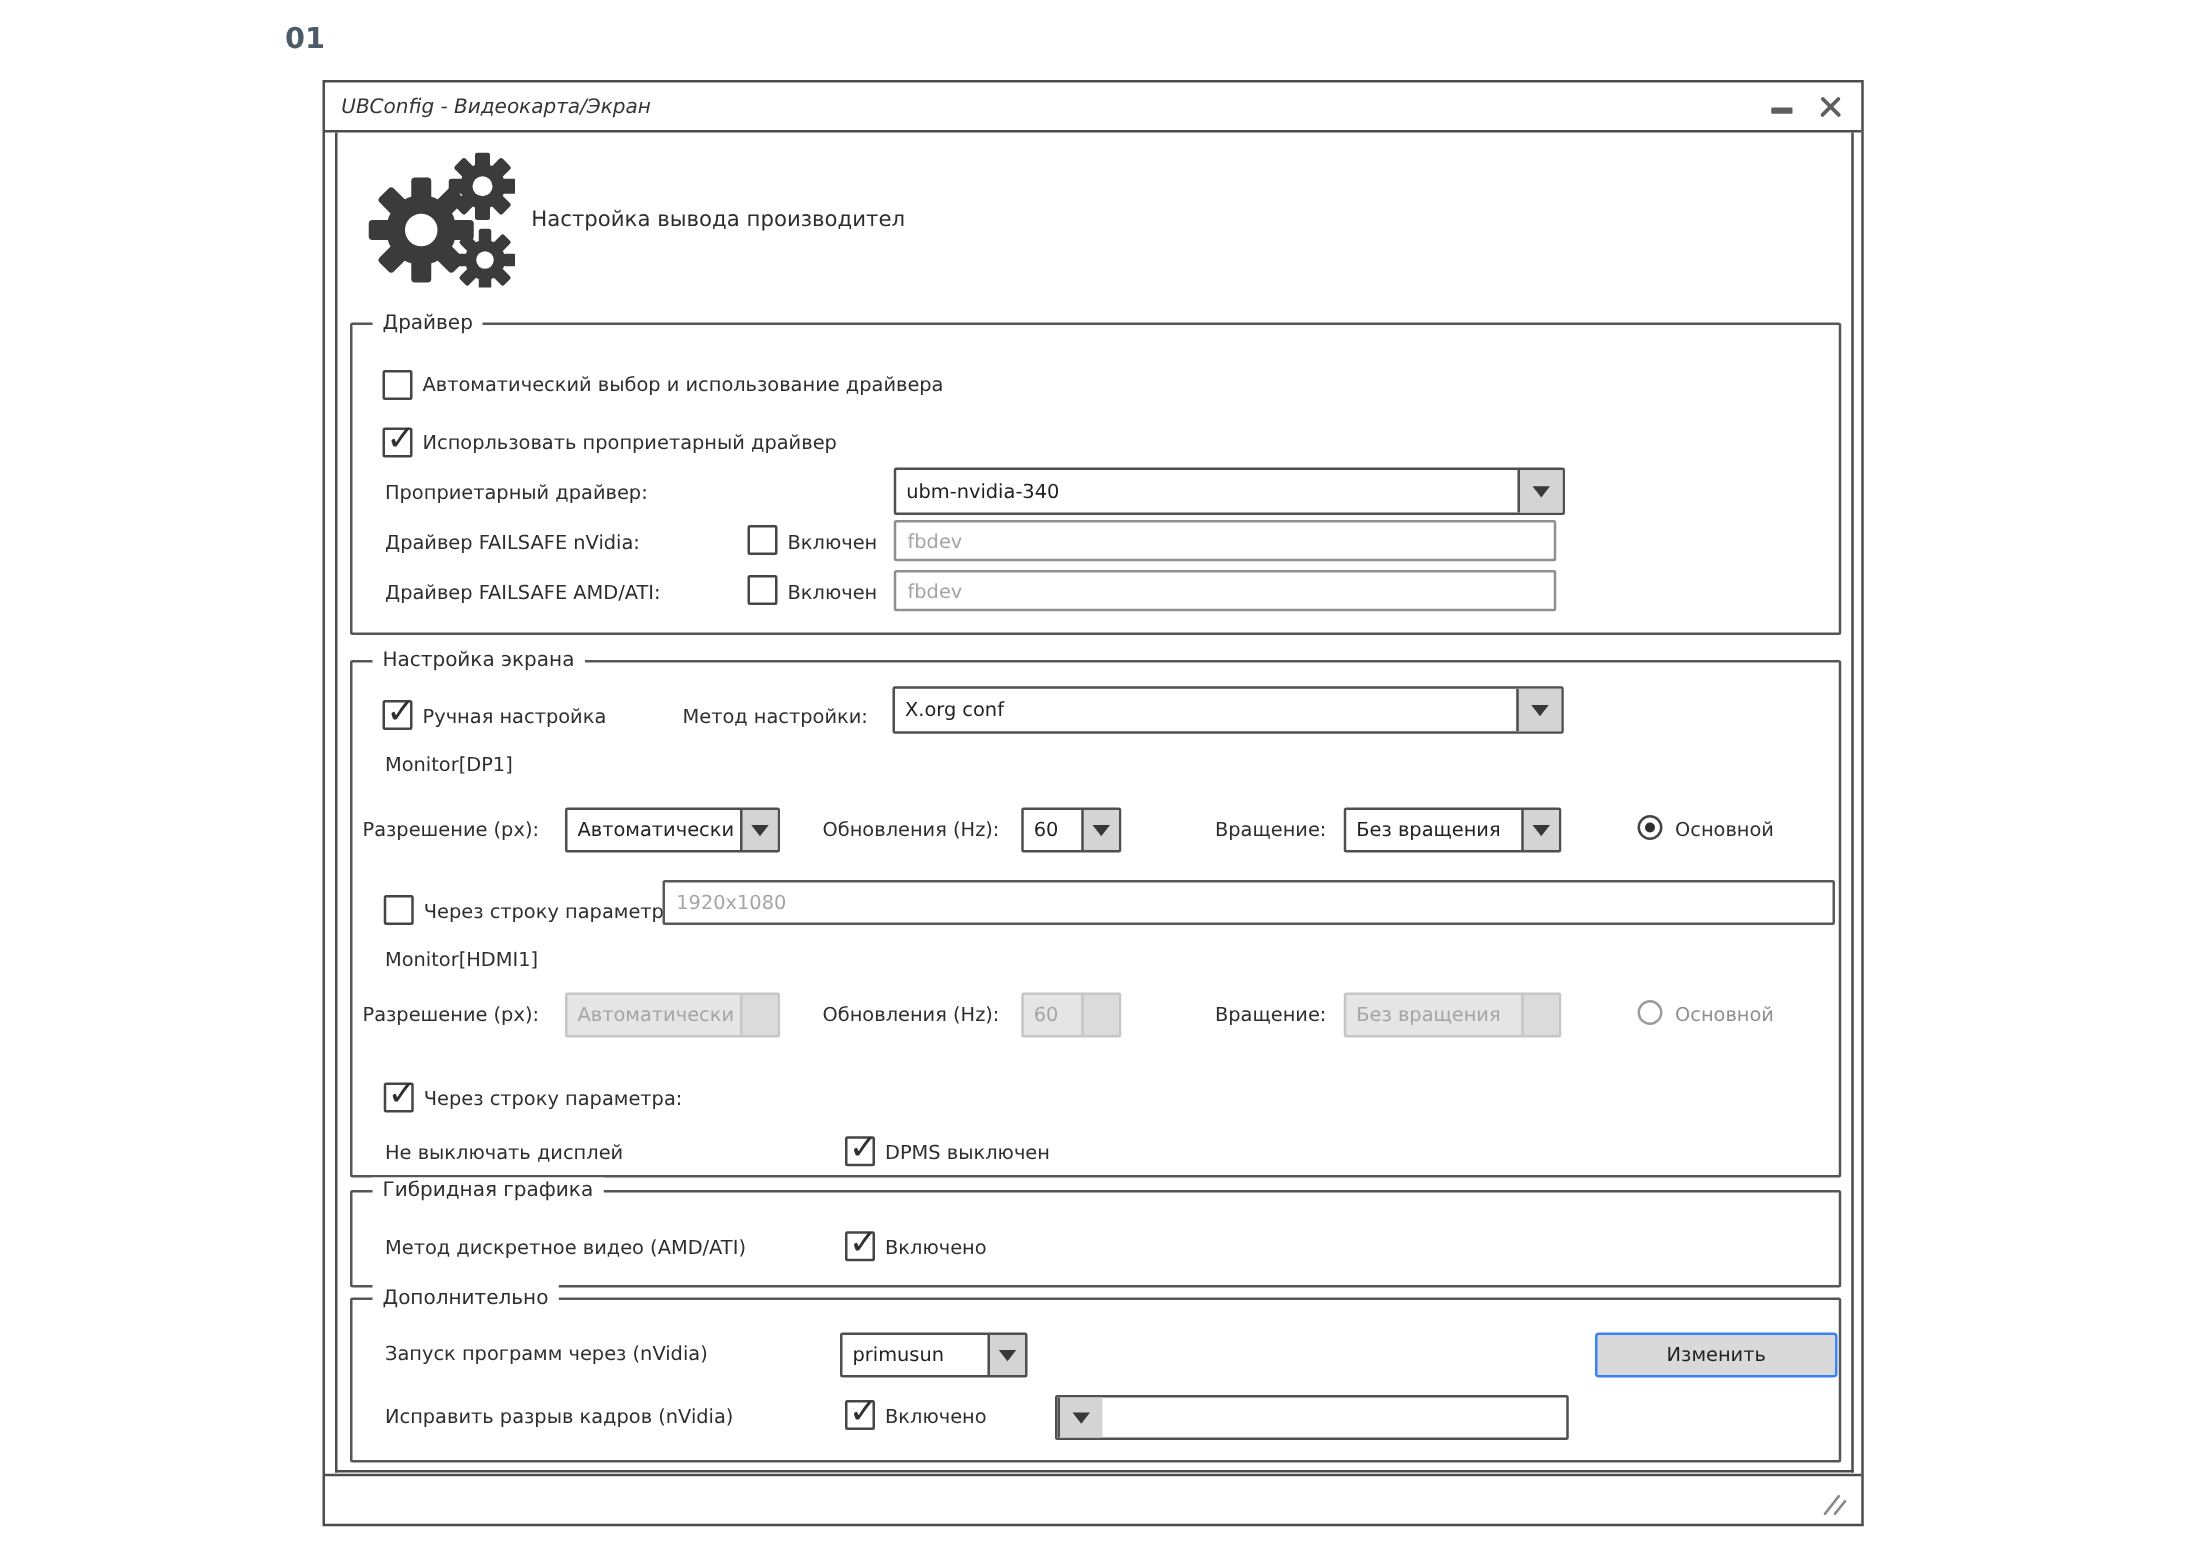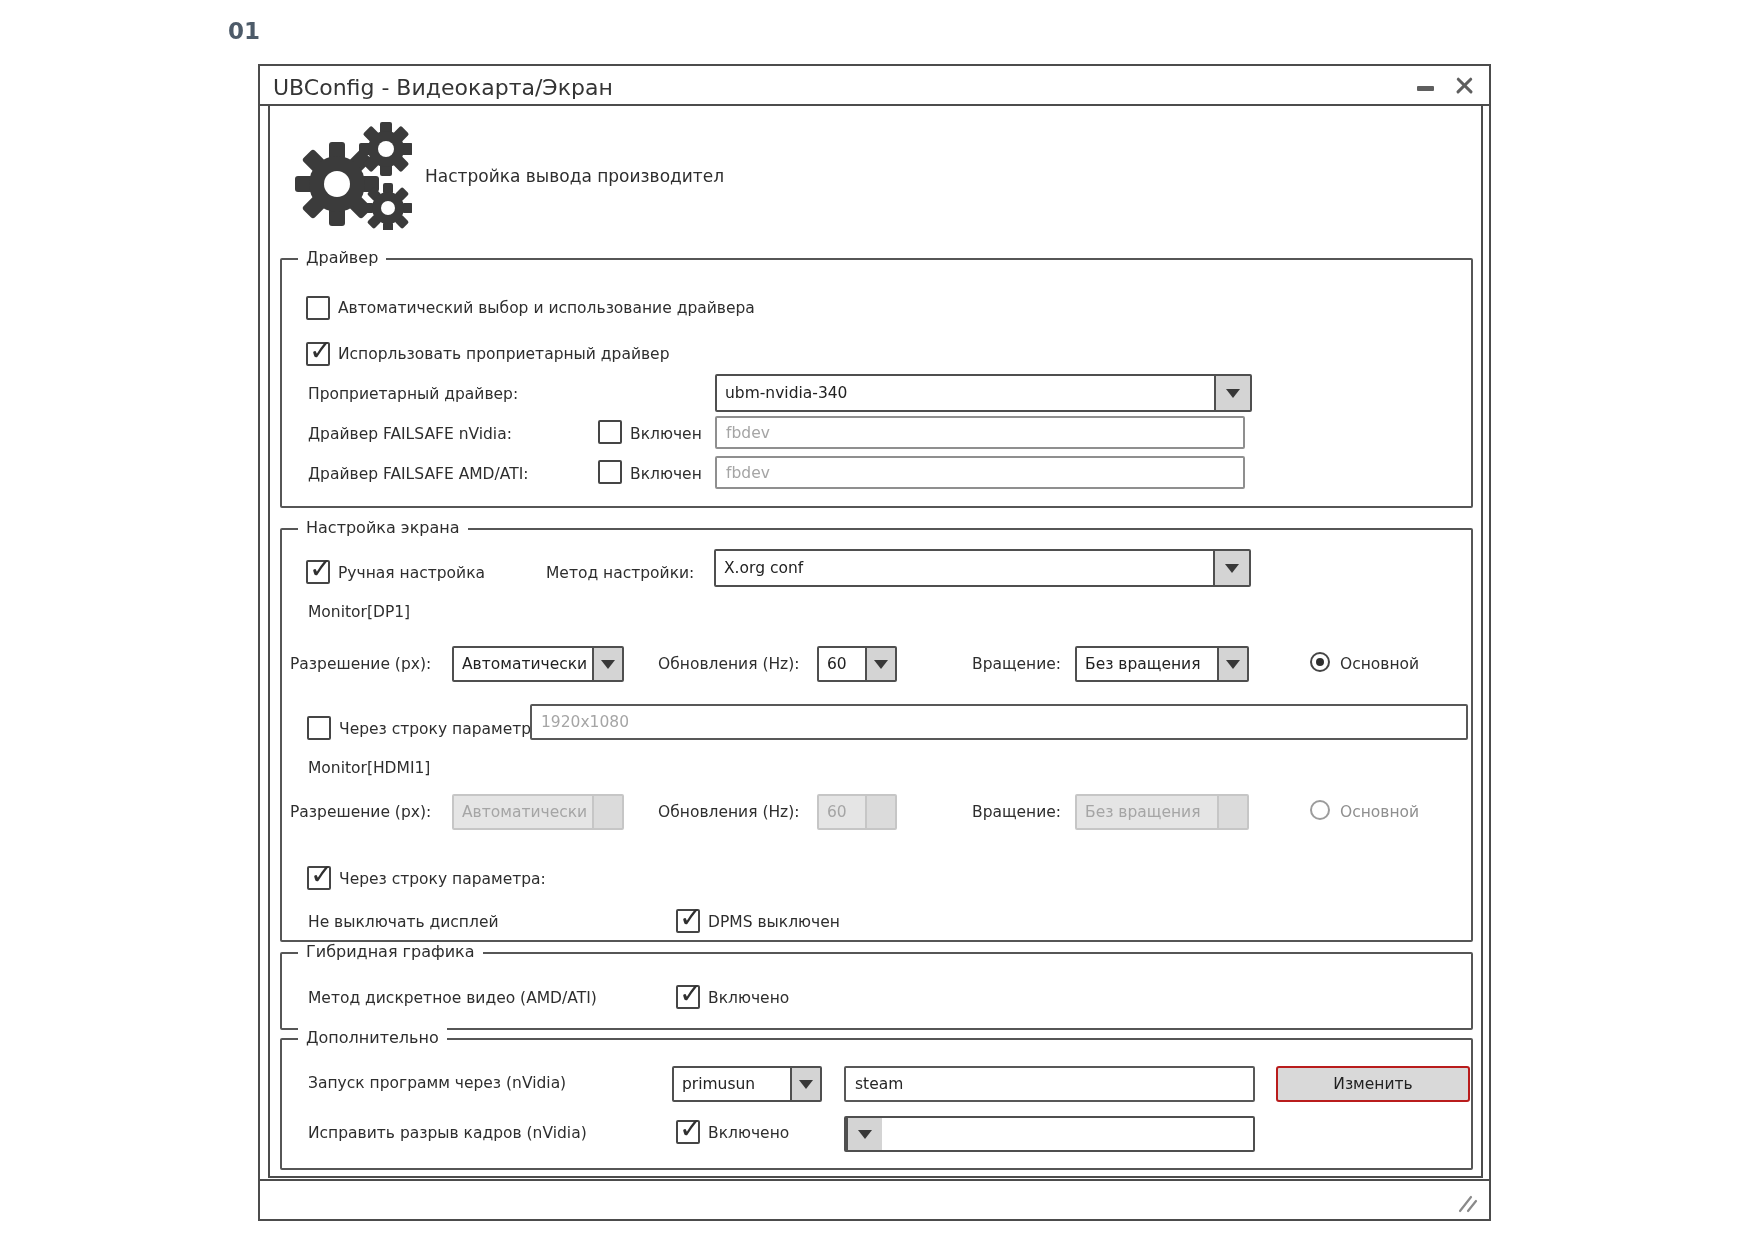--- a/index.html
+++ b/index.html
@@ -3,21 +3,21 @@
 <meta charset="utf-8">
 <style>
   html,body{margin:0;padding:0;background:#ffffff;}
   .page{position:relative;width:1753px;height:1224px;background:#fff;
         font-family:"DejaVu Sans","Liberation Sans",sans-serif;color:#2e2e2e;}
   .annot{position:absolute;left:228px;top:18px;font-size:23px;font-weight:bold;color:#4d5b69;}
 
   .window{position:absolute;left:258px;top:64px;width:1233px;height:1157px;
           border:2px solid #4c4c4c;box-sizing:border-box;background:#fff;}
   .titlebar{position:absolute;left:0;top:0;right:0;height:40px;border-bottom:2px solid #4c4c4c;box-sizing:border-box;}
-  .title{position:absolute;left:13px;top:9px;font-size:22px;color:#343434;white-space:nowrap;}
+  .title{position:absolute;left:13px;top:9px;font-size:16px;color:#343434;white-space:nowrap;font-style:italic;}
   .minbtn{position:absolute;right:52px;top:10px;width:22px;height:22px;cursor:pointer;}
   .minbar{position:absolute;left:2px;top:10px;width:17px;height:5px;background:#5f5f5f;border-radius:1px;}
   .closebtn{position:absolute;right:12px;top:8px;width:24px;height:24px;cursor:pointer;}
   .xbar{position:absolute;left:1px;top:10px;width:21px;height:3.4px;background:#5f5f5f;border-radius:2px;}
   .x1{transform:rotate(45deg);}
   .x2{transform:rotate(-45deg);}
 
   .content{position:absolute;left:8px;top:40px;width:1215px;height:1072px;box-sizing:border-box;
            border:2px solid #4c4c4c;border-top:none;}
   .statusbar{position:absolute;left:0;right:0;bottom:0;height:38px;border-top:2px solid #4c4c4c;}
@@ -47,21 +47,21 @@
   .dd.disabled{border-color:#c6c6c6;background:#e5e5e5;cursor:default;}
   .dd.disabled .dd-text{color:#a5a5a5;}
   .dd.disabled .dd-arrow{background:#dbdbdb;border-left-color:#c6c6c6;}
   .dd.disabled .dd-arrow::after{display:none;}
 
   .tfield{position:absolute;box-sizing:border-box;border:2px solid #8f8f8f;border-radius:2px;padding:0 9px;
           font-size:15.5px;font-family:inherit;color:#262626;background:#fff;outline:none;}
   .tfield.dark{border-color:#585858;}
   .tfield::placeholder{color:#a5a5a5;opacity:1;}
 
-  .btn{position:absolute;box-sizing:border-box;background:#d9d9d9;border:2px solid #b91c1c;border-radius:3px;
+  .btn{position:absolute;box-sizing:border-box;background:#d9d9d9;border:2px solid #3b82f6;border-radius:3px;
        font-size:15.5px;color:#222;display:flex;align-items:center;justify-content:center;cursor:pointer;}
 </style>
 </head>
 <body>
 
 <div class="page">
   <div class="annot">01</div>
 
   <div class="window">
 
@@ -217,21 +217,20 @@
     </div>
 
     <div class="group" style="left:20px;top:972px;width:1193px;height:132px;">
       <span class="legend">Дополнительно</span>
 
       <span class="lbl" style="left:26px;top:33px;">Запуск программ через (nVidia)</span>
       <div class="dd" style="left:390px;top:26px;width:150px;height:36px;">
         <span class="dd-text">primusun</span>
         <span class="dd-arrow narrow"></span>
       </div>
-      <input class="tfield dark" style="left: 562px; top: 26px; width: 411px; height: 36px;" value="steam">
       <div class="btn" style="left:994px;top:26px;width:194px;height:36px;">Изменить</div>
 
       <span class="lbl" style="left:26px;top:83px;">Исправить разрыв кадров (nVidia)</span>
       <span class="cb checked" style="left:394px;top:80px;"></span>
       <span class="lbl" style="left:426px;top:83px;">Включено</span>
       <div class="dd" style="left:562px;top:76px;width:411px;height:36px;">
         <span class="dd-arrow"></span>
       </div>
     </div>
 

